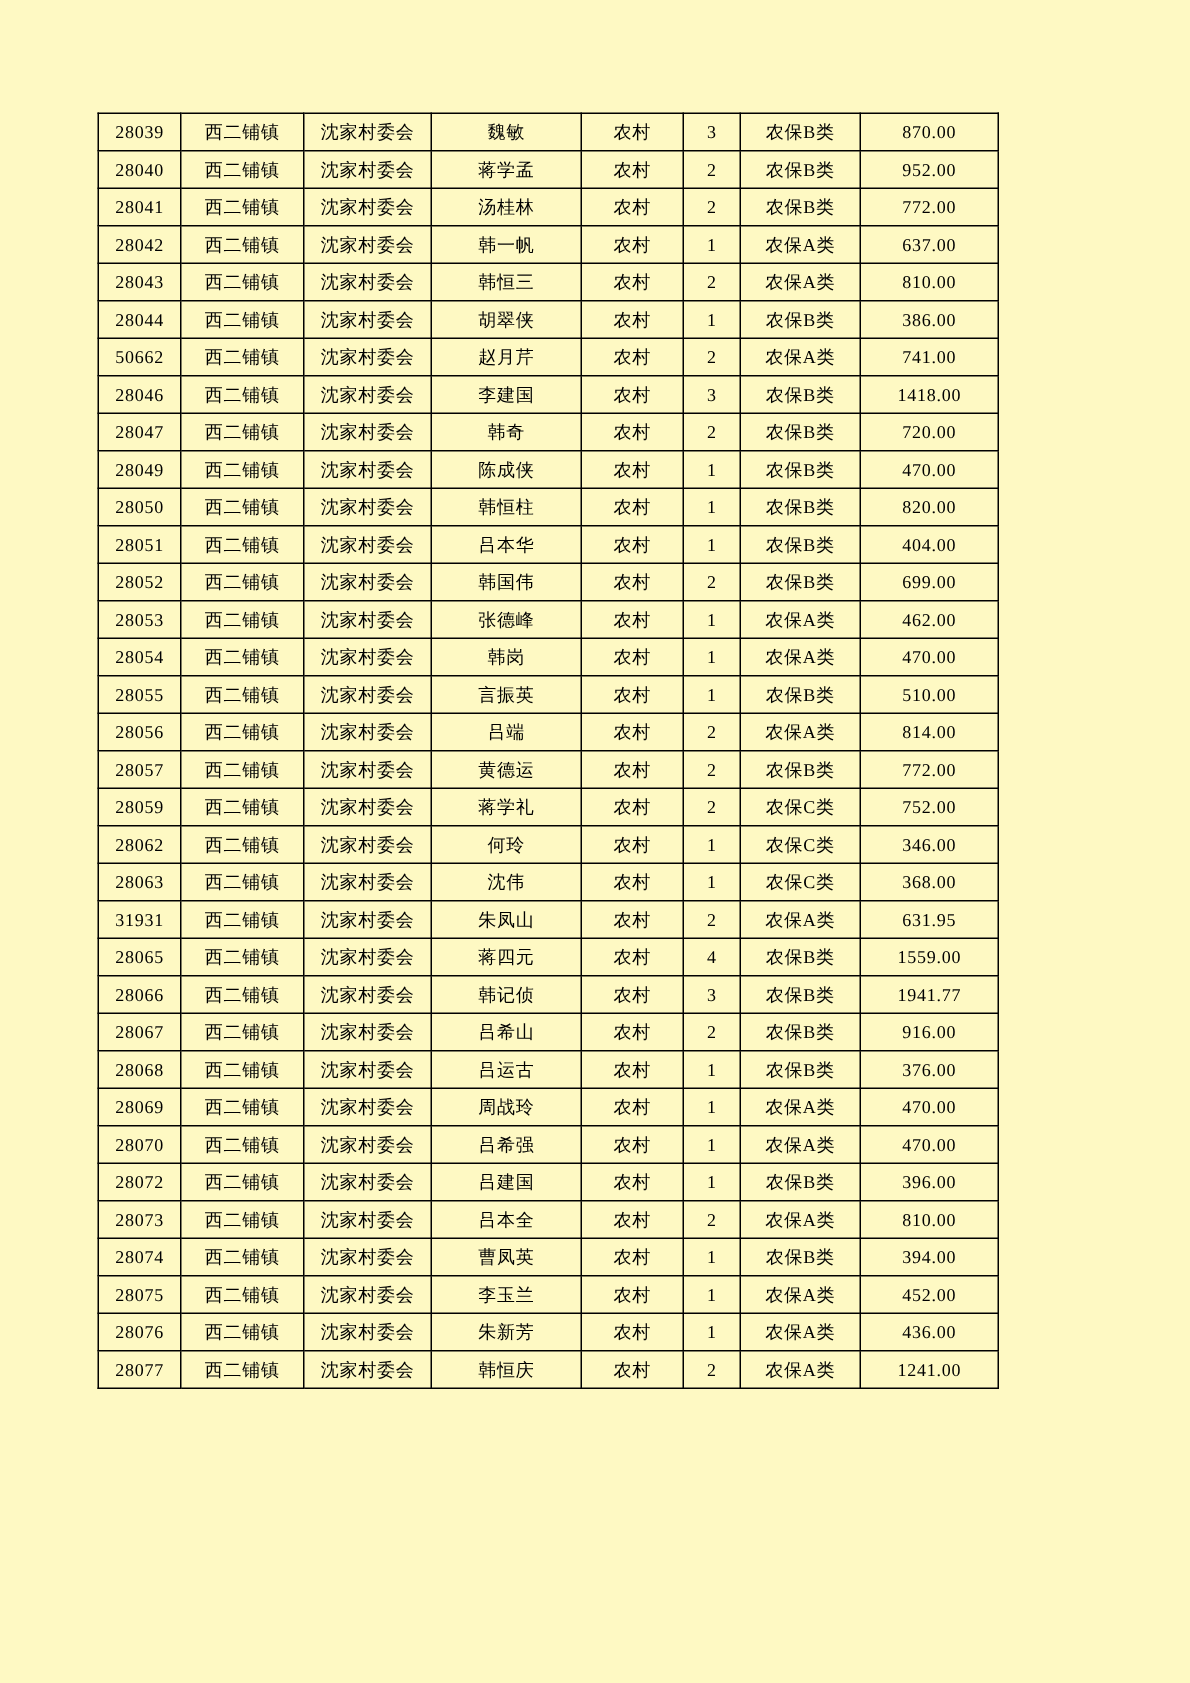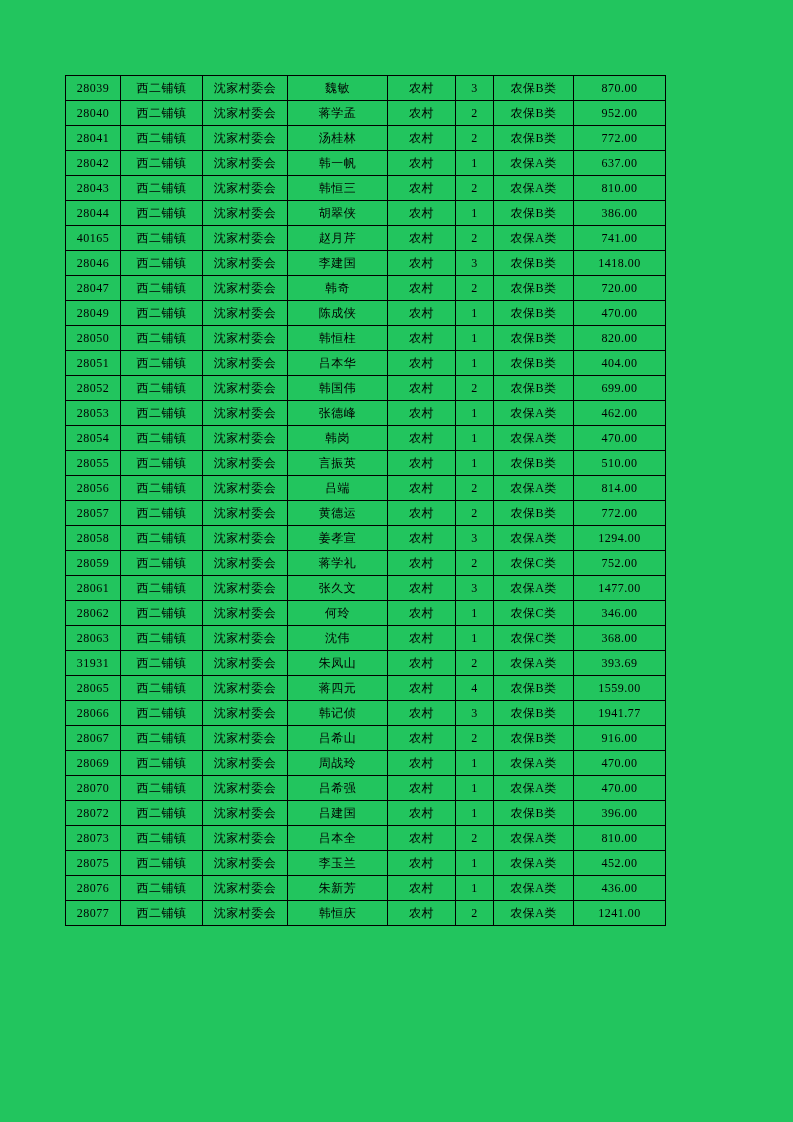--- a/index.html
+++ b/index.html
@@ -10,21 +10,21 @@
   body {
     width: 793px;
     height: 1122px;
     font-family: "Liberation Serif", "DejaVu Serif", serif;
     color: #000000;
   }
   .page {
     position: relative;
     width: 793px;
     height: 1122px;
-    background: #22c55e;
+    background: #fef9c3;
     overflow: hidden;
   }
   .sheet {
     position: absolute;
     top: 75px;
     left: 65px;
   }
   table.data-table {
     border-collapse: collapse;
     table-layout: fixed;
@@ -121,21 +121,21 @@
             <td>28044</td>
             <td>西二铺镇</td>
             <td>沈家村委会</td>
             <td>胡翠侠</td>
             <td>农村</td>
             <td>1</td>
             <td>农保B类</td>
             <td>386.00</td>
           </tr>
           <tr>
-            <td>40165</td>
+            <td>50662</td>
             <td>西二铺镇</td>
             <td>沈家村委会</td>
             <td>赵月芹</td>
             <td>农村</td>
             <td>2</td>
             <td>农保A类</td>
             <td>741.00</td>
           </tr>
           <tr>
             <td>28046</td>
@@ -239,52 +239,32 @@
           </tr>
           <tr>
             <td>28057</td>
             <td>西二铺镇</td>
             <td>沈家村委会</td>
             <td>黄德运</td>
             <td>农村</td>
             <td>2</td>
             <td>农保B类</td>
             <td>772.00</td>
-          </tr>
-          <tr>
-            <td>28058</td>
-            <td>西二铺镇</td>
-            <td>沈家村委会</td>
-            <td>姜孝宣</td>
-            <td>农村</td>
-            <td>3</td>
-            <td>农保A类</td>
-            <td>1294.00</td>
           </tr>
           <tr>
             <td>28059</td>
             <td>西二铺镇</td>
             <td>沈家村委会</td>
             <td>蒋学礼</td>
             <td>农村</td>
             <td>2</td>
             <td>农保C类</td>
             <td>752.00</td>
           </tr>
           <tr>
-            <td>28061</td>
-            <td>西二铺镇</td>
-            <td>沈家村委会</td>
-            <td>张久文</td>
-            <td>农村</td>
-            <td>3</td>
-            <td>农保A类</td>
-            <td>1477.00</td>
-          </tr>
-          <tr>
             <td>28062</td>
             <td>西二铺镇</td>
             <td>沈家村委会</td>
             <td>何玲</td>
             <td>农村</td>
             <td>1</td>
             <td>农保C类</td>
             <td>346.00</td>
           </tr>
           <tr>
@@ -298,21 +278,21 @@
             <td>368.00</td>
           </tr>
           <tr>
             <td>31931</td>
             <td>西二铺镇</td>
             <td>沈家村委会</td>
             <td>朱凤山</td>
             <td>农村</td>
             <td>2</td>
             <td>农保A类</td>
-            <td>393.69</td>
+            <td>631.95</td>
           </tr>
           <tr>
             <td>28065</td>
             <td>西二铺镇</td>
             <td>沈家村委会</td>
             <td>蒋四元</td>
             <td>农村</td>
             <td>4</td>
             <td>农保B类</td>
             <td>1559.00</td>
@@ -331,20 +311,30 @@
             <td>28067</td>
             <td>西二铺镇</td>
             <td>沈家村委会</td>
             <td>吕希山</td>
             <td>农村</td>
             <td>2</td>
             <td>农保B类</td>
             <td>916.00</td>
           </tr>
           <tr>
+            <td>28068</td>
+            <td>西二铺镇</td>
+            <td>沈家村委会</td>
+            <td>吕运古</td>
+            <td>农村</td>
+            <td>1</td>
+            <td>农保B类</td>
+            <td>376.00</td>
+          </tr>
+          <tr>
             <td>28069</td>
             <td>西二铺镇</td>
             <td>沈家村委会</td>
             <td>周战玲</td>
             <td>农村</td>
             <td>1</td>
             <td>农保A类</td>
             <td>470.00</td>
           </tr>
           <tr>
@@ -369,20 +359,30 @@
           </tr>
           <tr>
             <td>28073</td>
             <td>西二铺镇</td>
             <td>沈家村委会</td>
             <td>吕本全</td>
             <td>农村</td>
             <td>2</td>
             <td>农保A类</td>
             <td>810.00</td>
+          </tr>
+          <tr>
+            <td>28074</td>
+            <td>西二铺镇</td>
+            <td>沈家村委会</td>
+            <td>曹凤英</td>
+            <td>农村</td>
+            <td>1</td>
+            <td>农保B类</td>
+            <td>394.00</td>
           </tr>
           <tr>
             <td>28075</td>
             <td>西二铺镇</td>
             <td>沈家村委会</td>
             <td>李玉兰</td>
             <td>农村</td>
             <td>1</td>
             <td>农保A类</td>
             <td>452.00</td>

